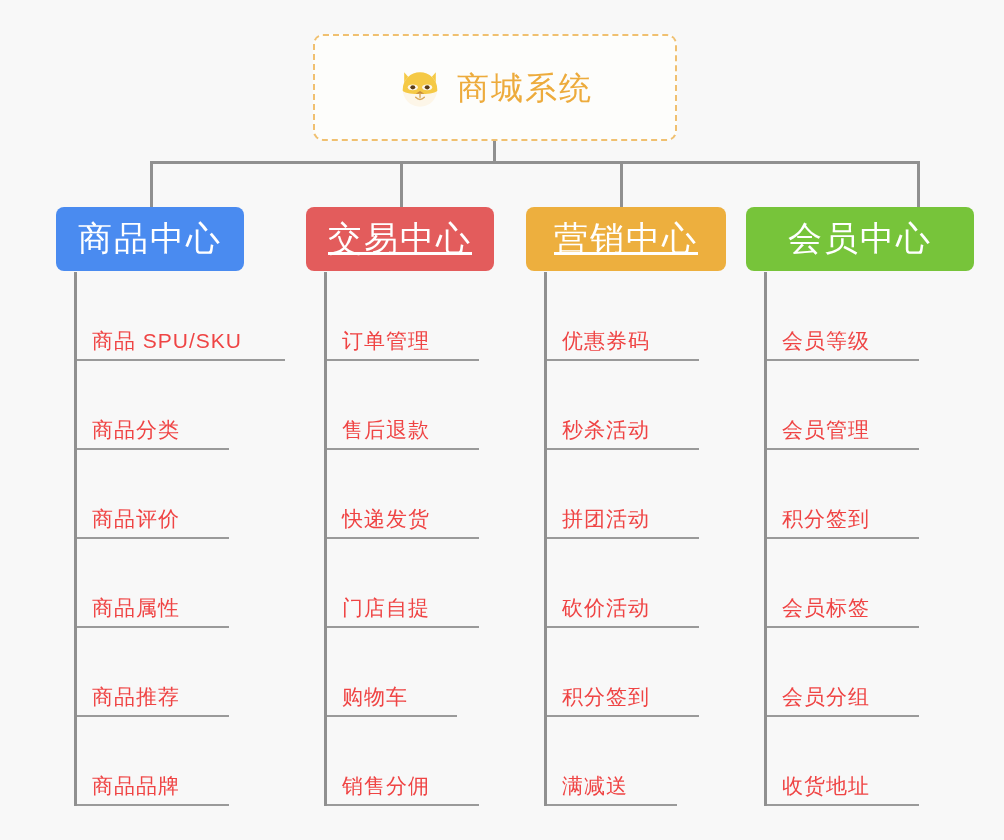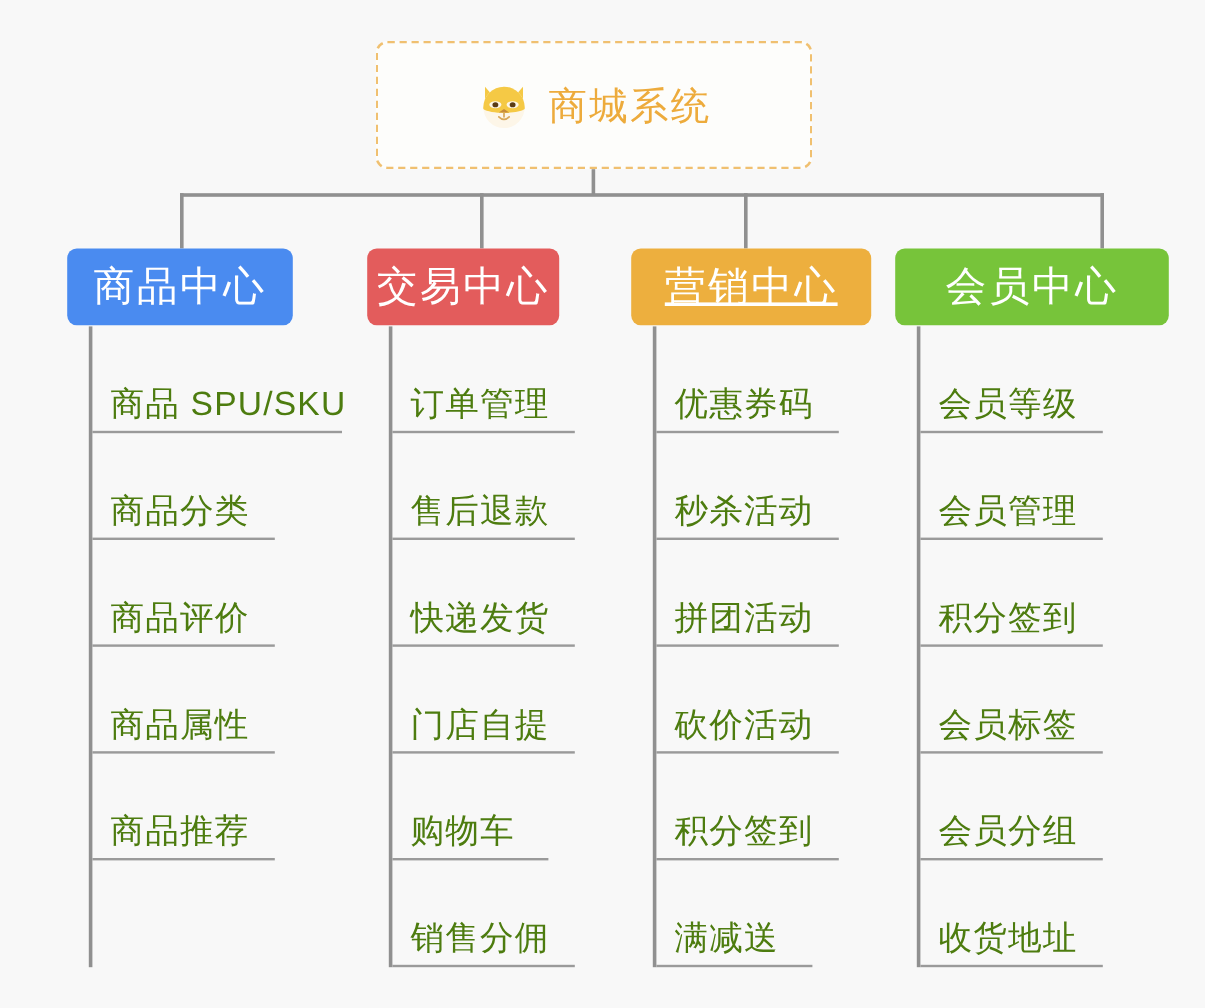--- a/index.html
+++ b/index.html
@@ -89,40 +89,40 @@
   }
   .leaf {
     position: relative;
     height: 89px;
     box-sizing: border-box;
     display: flex;
     align-items: flex-end;
     padding-left: 18px;
   }
   .leaf-label {
-    font-size: 28px;
-    color: #4d7c0f;
+    font-size: 21px;
+    color: #ef4444;
     line-height: 1;
     padding-bottom: 10px;
     white-space: nowrap;
     letter-spacing: 1px;
   }
   .leaf-underline {
     position: absolute;
     left: 3px;
     bottom: 0;
     height: 2px;
     background: #9a9a9a;
   }
 
   
   .branch-0 { left: 56px; }
   .branch-0 .branch-head { width: 188px; background: #4a8bf0; }
   .branch-1 { left: 306px; }
-  .branch-1 .branch-head { width: 160px; background: #e35c5c; }
+  .branch-1 .branch-head { width: 188px; background: #e35c5c; text-decoration: underline; }
   .branch-2 { left: 526px; }
   .branch-2 .branch-head { width: 200px; background: #edaf3e; text-decoration: underline; }
   .branch-3 { left: 746px; }
   .branch-3 .branch-head { width: 228px; background: #77c43a; }
 </style>
 </head>
 <body>
 
 <div id="mindmap">
 
@@ -171,20 +171,24 @@
         <span class="leaf-underline" style="width:152px;"></span>
       </div>
       <div class="leaf">
         <span class="leaf-label">商品属性</span>
         <span class="leaf-underline" style="width:152px;"></span>
       </div>
       <div class="leaf">
         <span class="leaf-label">商品推荐</span>
         <span class="leaf-underline" style="width:152px;"></span>
       </div>
+      <div class="leaf">
+        <span class="leaf-label">商品品牌</span>
+        <span class="leaf-underline" style="width:152px;"></span>
+      </div>
     </div>
   </div>
 
   <div class="branch branch-1">
     <div class="branch-head">
       <span>交易中心</span>
     </div>
     <div class="branch-body">
       <div class="branch-spine" style="height:534px;"></div>
       <div class="leaf">

